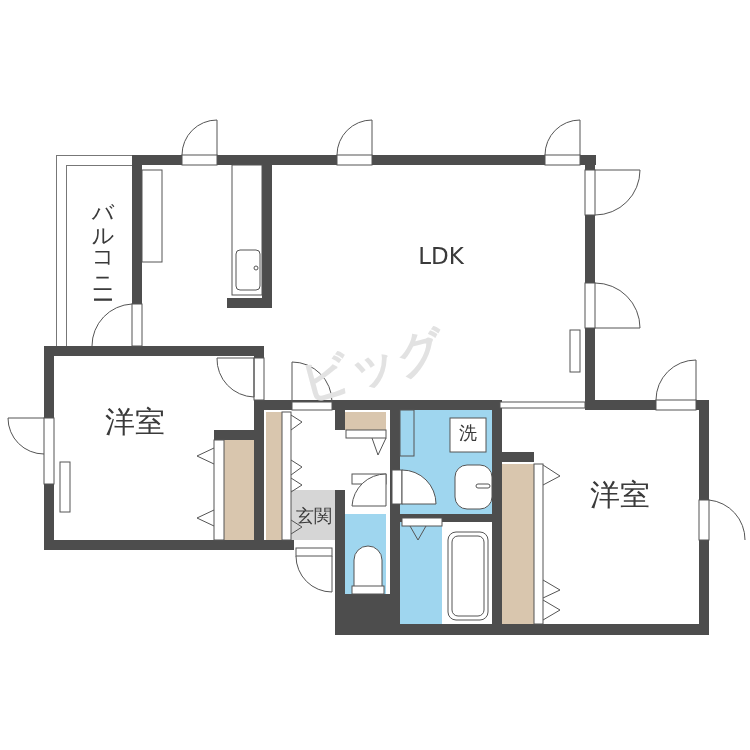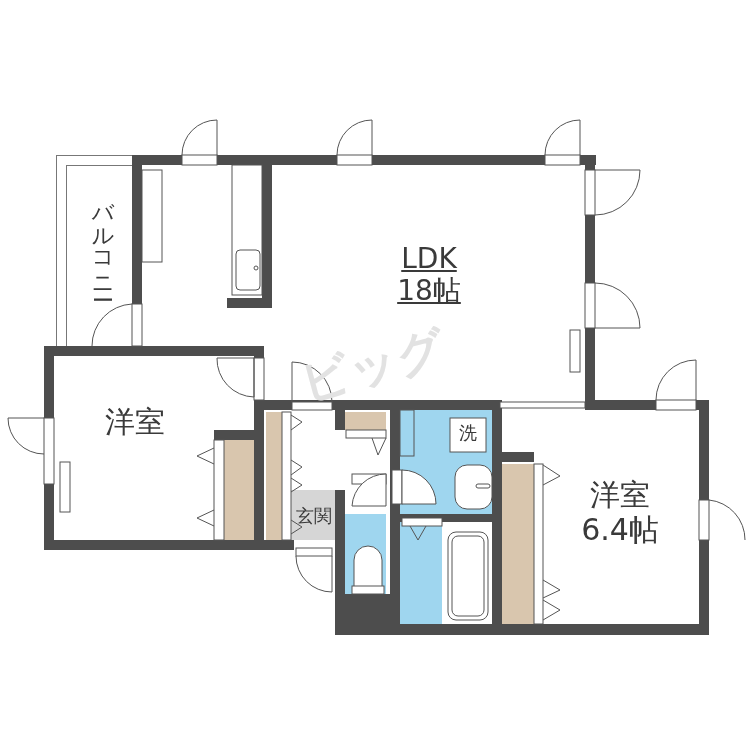--- a/index.html
+++ b/index.html
@@ -131,25 +131,23 @@
     <path d="M709 500 A40 40 0 0 1 745 540" fill="none"></path>
 
     <rect x="500" y="402" width="85" height="6"></rect>
   </g>
 
   <text x="300" y="385" font-size="48" fill="#e2e2e2" font-weight="bold" transform="rotate(-15 360 370)" font-family="DejaVu Sans, sans-serif">ビッグ</text>
 
   <rect x="450" y="418" width="36" height="34" fill="#fff" stroke="#555"></rect>
 </svg>
 
-<div class="label" style="left:374px;top:243px;width:110px;font-size:28px;text-decoration:underline;">
+<div class="label" style="left:386px;top:243px;width:110px;font-size:23px;">
   <div>LDK</div>
-  <div>18帖</div>
 </div>
 <div class="label" style="left:70px;top:405px;width:130px;font-size:30px;">
   <div>洋室</div>
 </div>
 <div class="label" style="left:555px;top:478px;width:130px;font-size:30px;">
   <div>洋室</div>
-  <div>6.4帖</div>
 </div>
 <div class="label" style="left:284px;top:506px;width:60px;font-size:18px;">玄関</div>
 <div class="label" style="left:450px;top:423px;width:36px;font-size:18px;">洗</div>
 
 </body></html>

